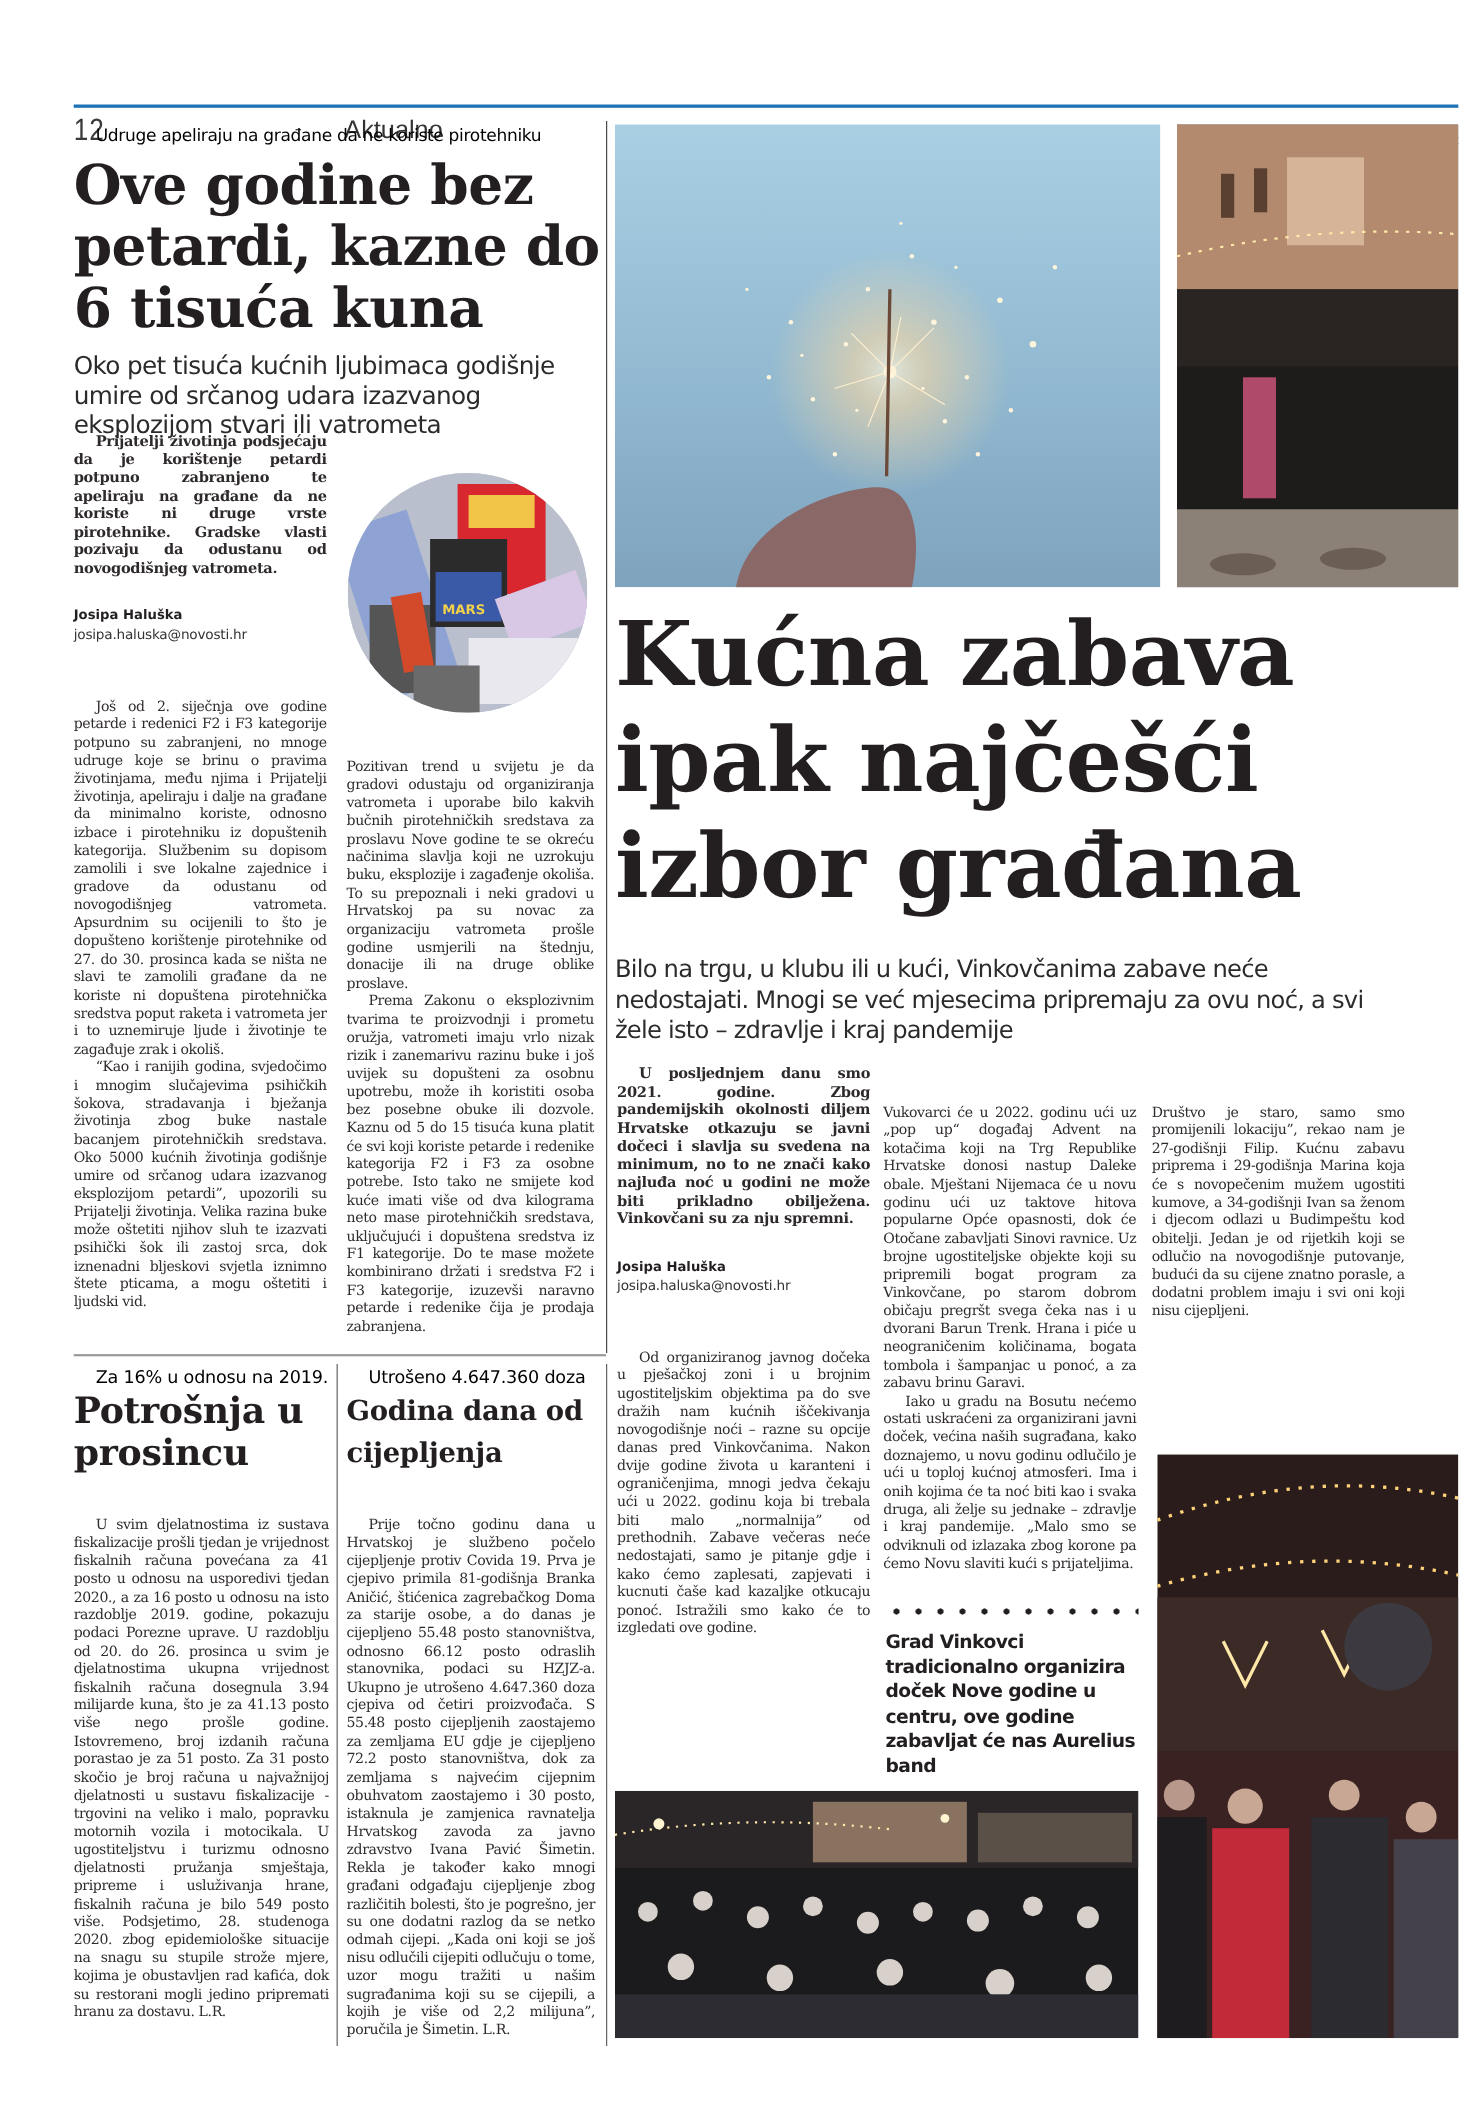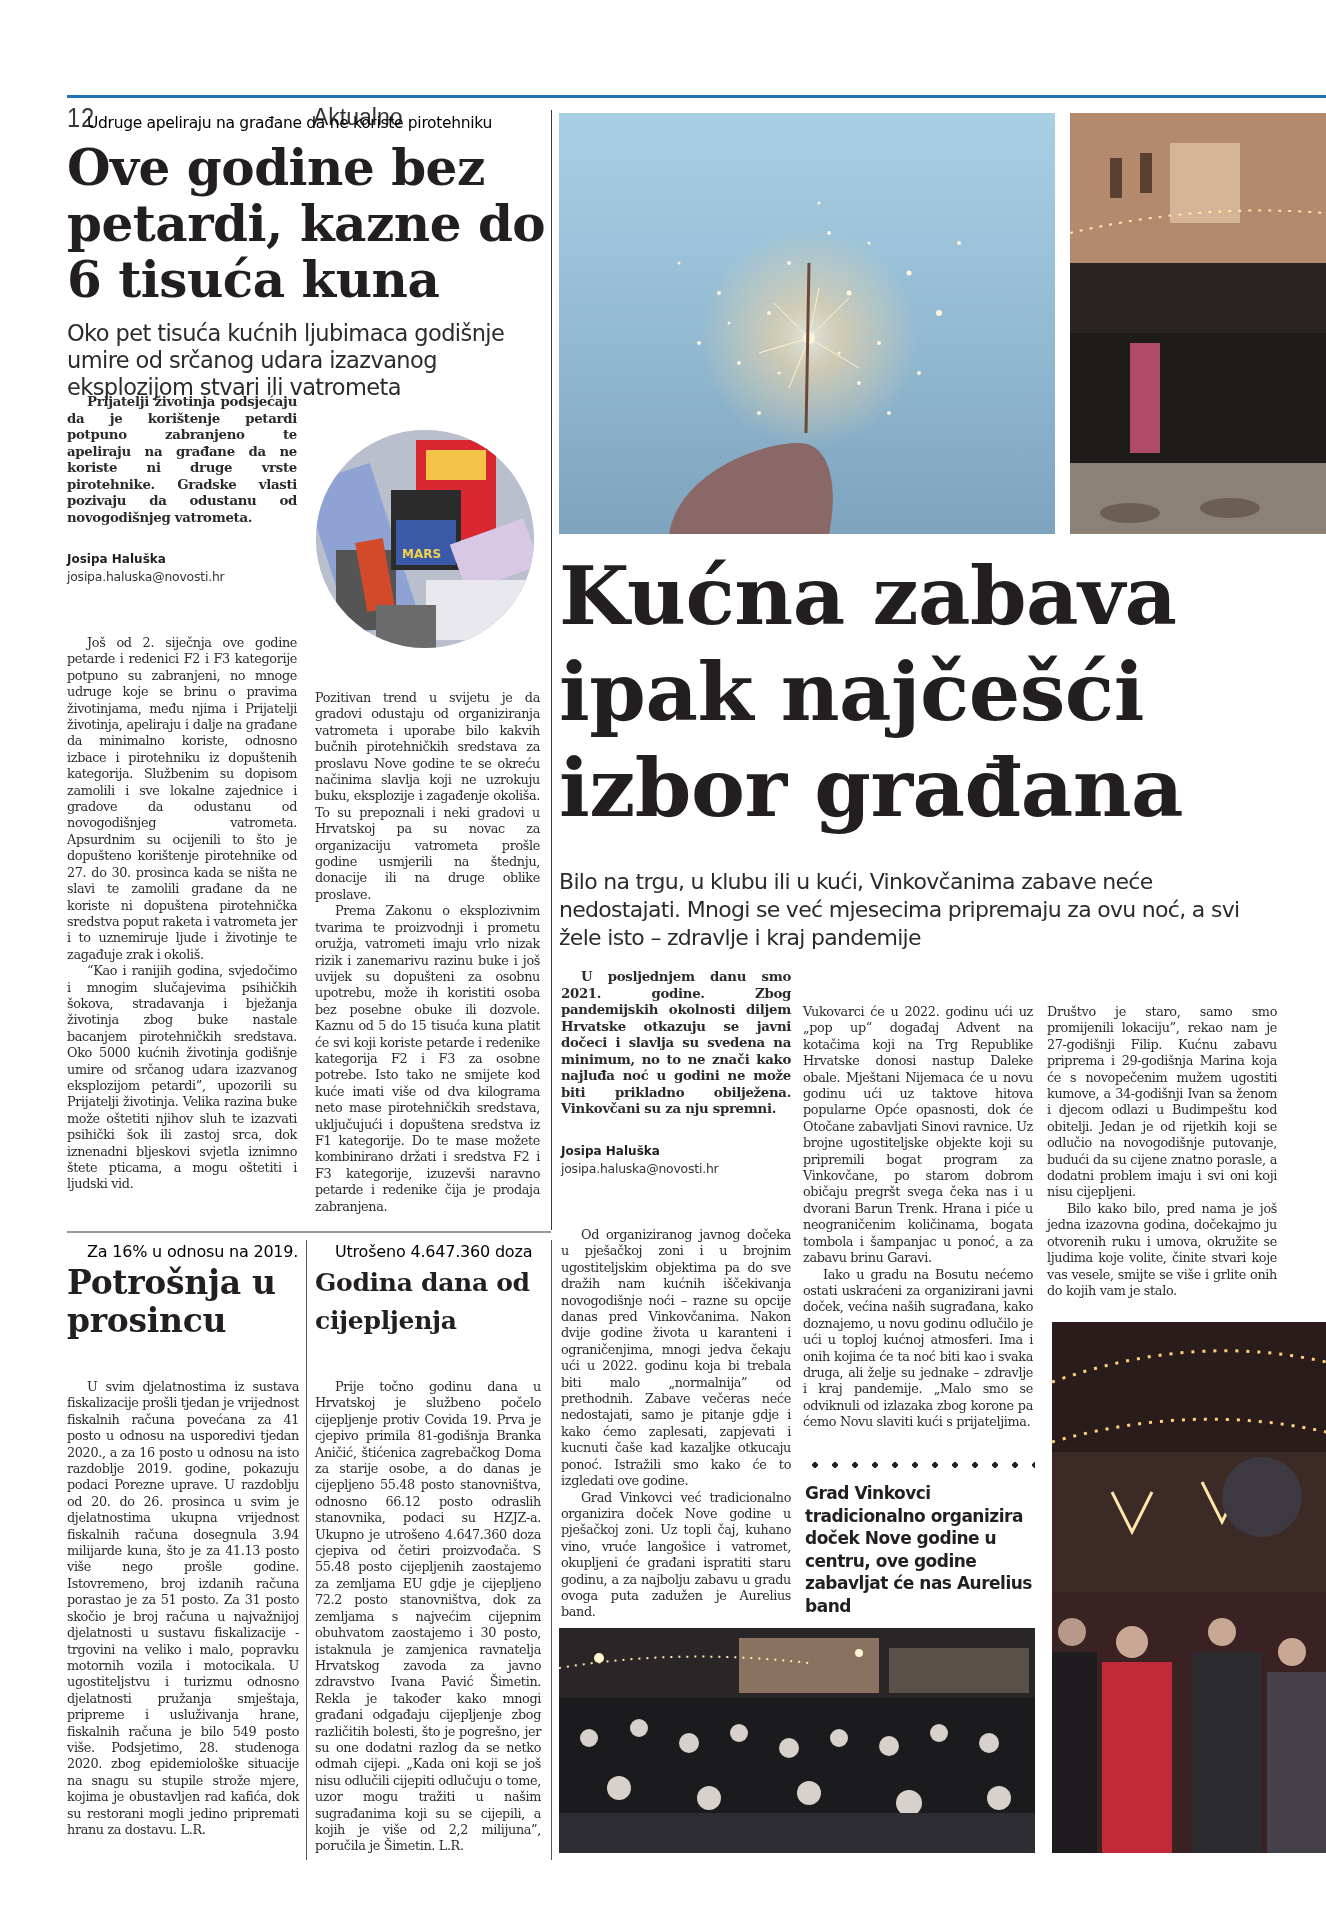--- a/index.html
+++ b/index.html
@@ -203,29 +203,27 @@
 <div class="abs main-sub">Bilo na trgu, u klubu ili u kući, Vinkovčanima zabave neće nedostajati. Mnogi se već mjesecima pripremaju za ovu noć, a svi žele isto – zdravlje i kraj pandemije</div>
 
 <div class="abs lead m-lead">
   <p style="text-indent:20px">U posljednjem danu smo 2021. godine. Zbog pandemijskih okolnosti diljem Hrvatske otkazuju se javni dočeci i slavlja su svedena na minimum, no to ne znači kako najluđa noć u godini ne može biti prikladno obilježena. Vinkovčani su za nju spremni.</p>
 </div>
 <div class="abs author m-author">Josipa Haluška</div>
 <div class="abs email m-email">josipa.haluska@novosti.hr</div>
 
 <div class="abs body m-col1">
   <p>Od organiziranog javnog dočeka u pješačkoj zoni i u brojnim ugostiteljskim objektima pa do sve dražih nam kućnih iščekivanja novogodišnje noći – razne su opcije danas pred Vinkovčanima. Nakon dvije godine života u karanteni i ograničenjima, mnogi jedva čekaju ući u 2022. godinu koja bi trebala biti malo „normalnija” od prethodnih. Zabave večeras neće nedostajati, samo je pitanje gdje i kako ćemo zaplesati, zapjevati i kucnuti čaše kad kazaljke otkucaju ponoć. Istražili smo kako će to izgledati ove godine.</p>
-  <p>Grad Vinkovci već tradicionalno organizira doček Nove godine u pješačkoj zoni. Uz topli čaj, kuhano vino, vruće langošice i vatromet, okupljeni će građani ispratiti staru godinu, a za najbolju zabavu u gradu ovoga puta zadužen je Aurelius band.</p>
 </div>
 <div class="abs body m-col2">
   <p style="text-indent:0">Vukovarci će u 2022. godinu ući uz „pop up“ događaj Advent na kotačima koji na Trg Republike Hrvatske donosi nastup Daleke obale. Mještani Nijemaca će u novu godinu ući uz taktove hitova popularne Opće opasnosti, dok će Otočane zabavljati Sinovi ravnice. Uz brojne ugostiteljske objekte koji su pripremili bogat program za Vinkovčane, po starom dobrom običaju pregršt svega čeka nas i u dvorani Barun Trenk. Hrana i piće u neograničenim količinama, bogata tombola i šampanjac u ponoć, a za zabavu brinu Garavi.</p>
   <p>Iako u gradu na Bosutu nećemo ostati uskraćeni za organizirani javni doček, većina naših sugrađana, kako doznajemo, u novu godinu odlučilo je ući u toploj kućnoj atmosferi. Ima i onih kojima će ta noć biti kao i svaka druga, ali želje su jednake – zdravlje i kraj pandemije. „Malo smo se odviknuli od izlazaka zbog korone pa ćemo Novu slaviti kući s prijateljima.</p>
 </div>
 <div class="abs body m-col3">
   <p style="text-indent:0">Društvo je staro, samo smo promijenili lokaciju”, rekao nam je 27-godišnji Filip. Kućnu zabavu priprema i 29-godišnja Marina koja će s novopečenim mužem ugostiti kumove, a 34-godišnji Ivan sa ženom i djecom odlazi u Budimpeštu kod obitelji. Jedan je od rijetkih koji se odlučio na novogodišnje putovanje, budući da su cijene znatno porasle, a dodatni problem imaju i svi oni koji nisu cijepljeni.</p>
-  <p>Bilo kako bilo, pred nama je još jedna izazovna godina, dočekajmo ju otvorenih ruku i umova, okružite se ljudima koje volite, činite stvari koje vas vesele, smijte se više i grlite onih do kojih vam je stalo.</p>
 </div>
 
 <div class="abs dots"></div>
 <div class="abs callout">Grad Vinkovci tradicionalno organizira doček Nove godine u centru, ove godine zabavljat će nas Aurelius band</div>
 
 <div class="abs photo-crowd2">
   <svg width="476" height="225" viewBox="0 0 476 225">
     <rect width="476" height="225" fill="#1b1a1c"></rect>
     <rect x="0" y="0" width="476" height="70" fill="#2a2628"></rect>
     <rect x="180" y="10" width="140" height="55" fill="#8a7260"></rect>

